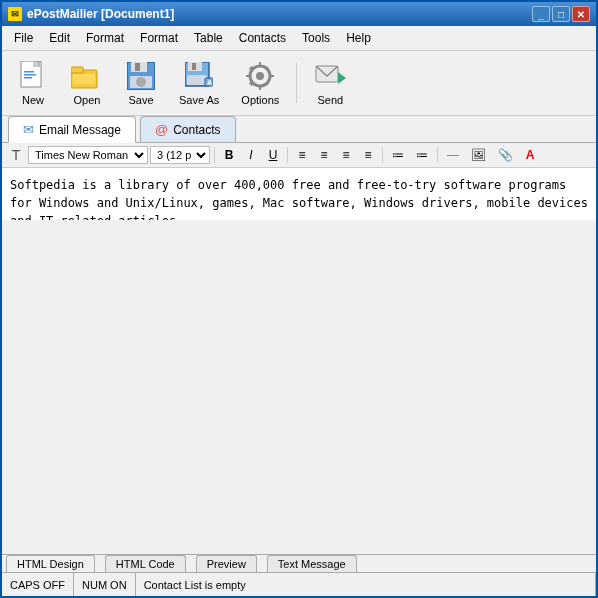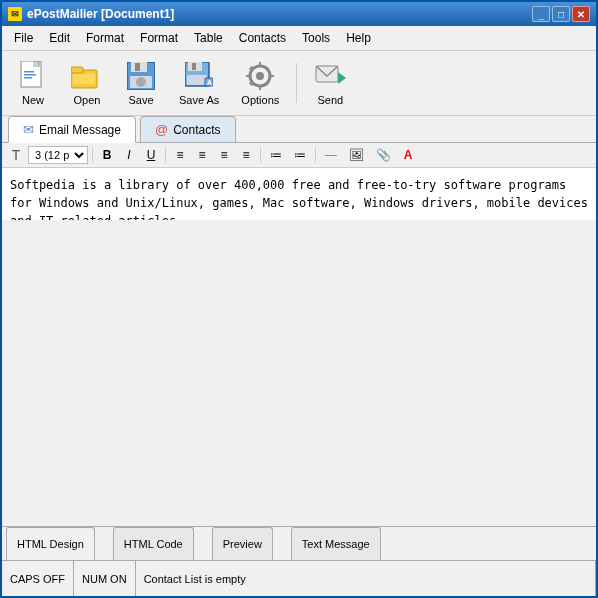--- a/index.html
+++ b/index.html
@@ -254,45 +254,45 @@
     .bottom-tabs {
       display: flex;
       align-items: flex-end;
       padding: 0 4px;
       background: #f0f0f0;
       border-top: 1px solid #aaa;
       flex-shrink: 0;
     }
 
     .bottom-tab {
-      padding: 10px 10px;
+      padding: 2px 10px;
       cursor: pointer;
       border: 1px solid #aaa;
       border-bottom: none;
       border-radius: 3px 3px 0 0;
-      margin-right: 18px;
+      margin-right: 10px;
       font-size: 11px;
       background: #e8e8e8;
       text-align: center;
     }
 
     .bottom-tab.active {
       background: #f0f0f0;
       border-bottom: 1px solid #f0f0f0;
       margin-bottom: -1px;
     }
 
     
     .status-bar {
       background: #f0f0f0;
       display: flex;
       align-items: center;
       border-top: 1px solid #aaa;
       flex-shrink: 0;
-      height: 36px;
+      height: 24px;
     }
 
     .status-item {
       padding: 2px 8px;
       border-right: 1px solid #aaa;
       font-size: 11px;
       height: 100%;
       display: flex;
       align-items: center;
     }
@@ -442,20 +442,25 @@
     </div>
     <div class="tab">
       <span class="tab-icon-contacts">@</span>
       <span>Contacts</span>
     </div>
   </div>
 
 
   <div class="format-toolbar">
     <span class="fmt-btn" style="font-size:14px; color:#555;">T</span>
+    <select class="fmt-select">
+      <option>Times New Roman</option>
+      <option>Arial</option>
+      <option>Courier</option>
+    </select>
     <select class="fmt-select" style="width:60px;">
       <option>3 (12 p</option>
       <option>1 (8pt)</option>
       <option>2 (10pt)</option>
       <option>4 (14pt)</option>
     </select>
     <div class="fmt-sep"></div>
     <div class="fmt-btn fmt-bold">B</div>
     <div class="fmt-btn fmt-italic">I</div>
     <div class="fmt-btn fmt-underline">U</div>

